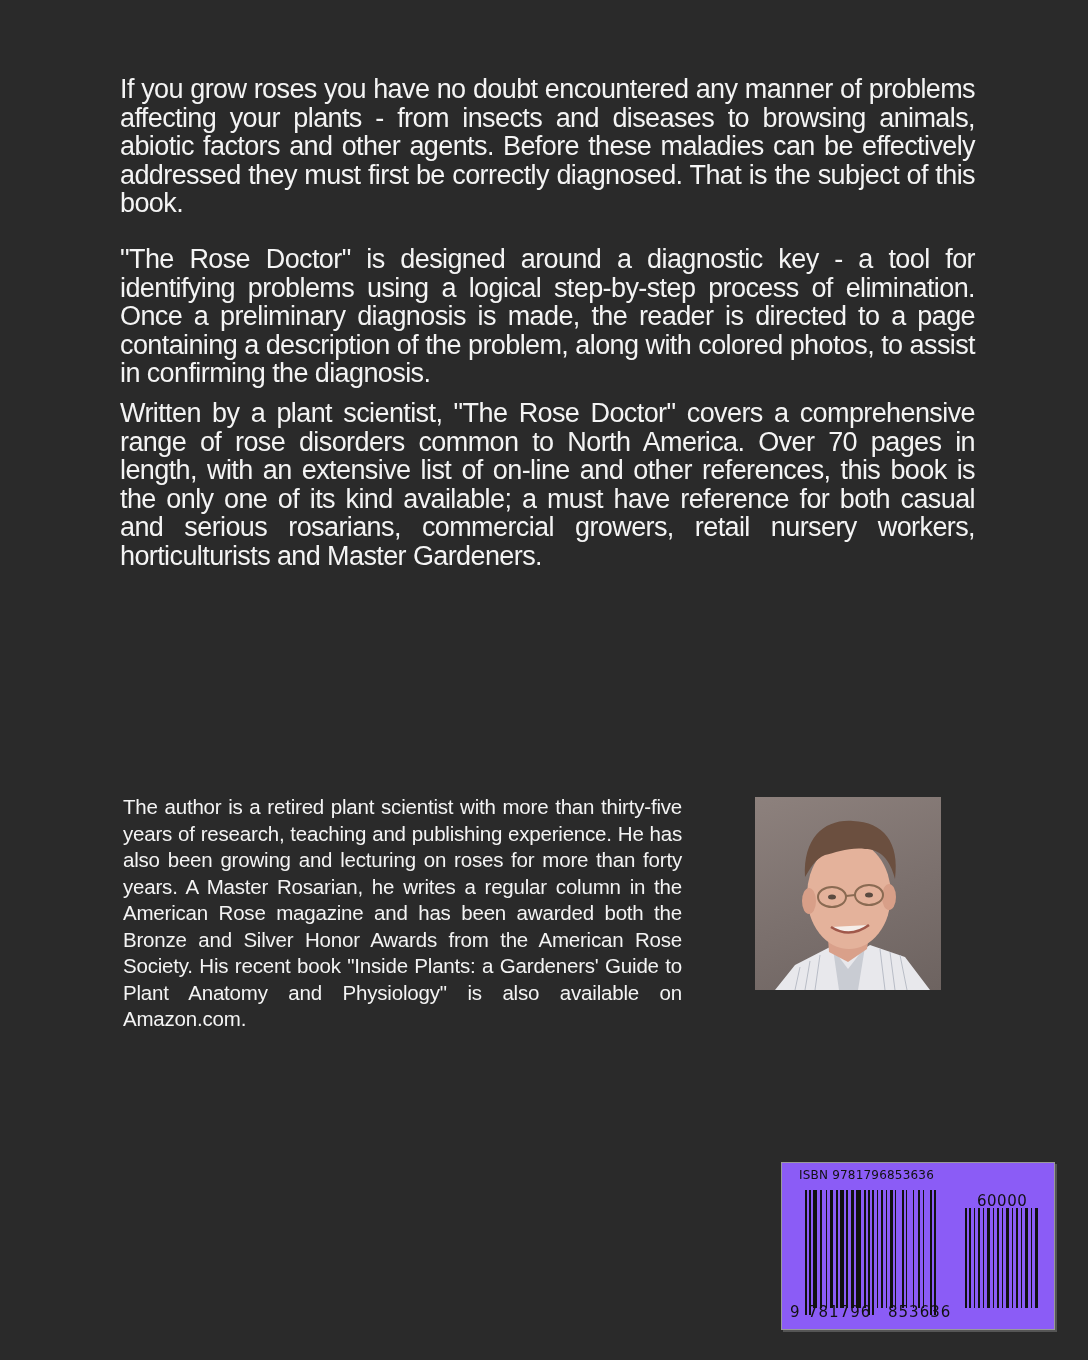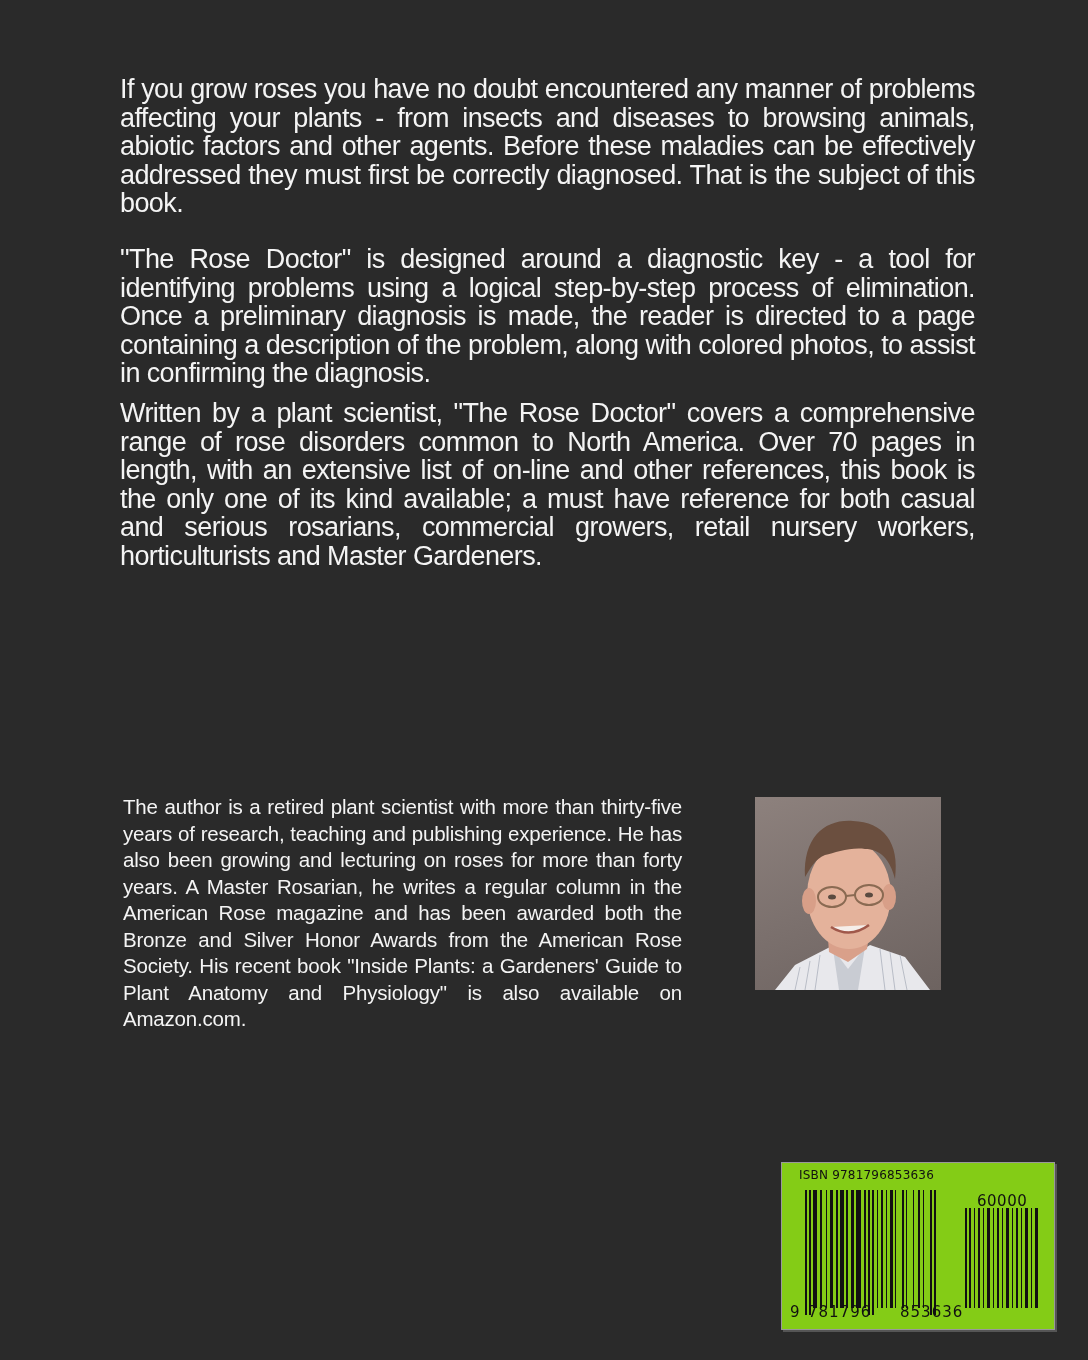--- a/index.html
+++ b/index.html
@@ -40,21 +40,21 @@
       left: 755px; top: 797px;
       width: 186px; height: 193px;
       background: linear-gradient(160deg, #8d817d 0%, #7b706d 55%, #6d6360 100%);
       overflow: hidden;
     }
     .photo svg { display: block; }
     .barcode-box {
       position: absolute;
       left: 781px; top: 1162px;
       width: 272px; height: 166px;
-      background: #84cc16;
+      background: #8b5cf6;
       border: 1px solid #9a9a9a;
       box-shadow: 2px 2px 0 #555;
       color: #111;
       font-family: "DejaVu Sans", sans-serif;
     }
     .isbn-label {
       position: absolute; left: 17px; top: 5px;
       font-size: 12px; letter-spacing: 0.2px;
     }
     .addon-digits {
@@ -159,15 +159,15 @@
       <rect x="234" y="45" width="2" height="100"></rect>
       <rect x="239" y="45" width="1" height="100"></rect>
       <rect x="243" y="45" width="3" height="100"></rect>
       <rect x="249" y="45" width="1" height="100"></rect>
       <rect x="253" y="45" width="3" height="100"></rect>
     </g>
   </svg>
   <div class="main-digits">
     <span style="width:18px">9</span>
     <span style="width:76px; letter-spacing:1px">781796</span>
-    <span style="margin-left:16px; letter-spacing:1px">853636</span>
+    <span style="margin-left:4px; letter-spacing:1px">853636</span>
   </div>
 </div>
 
 </body></html>

